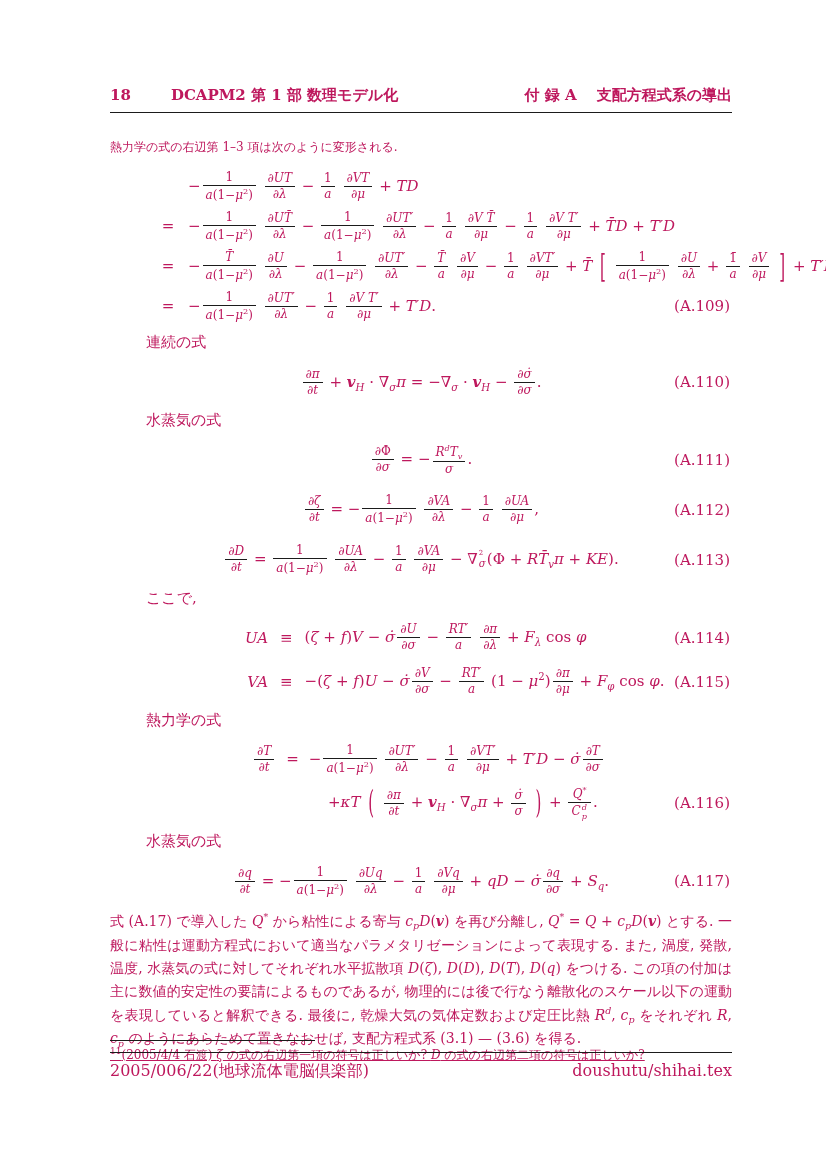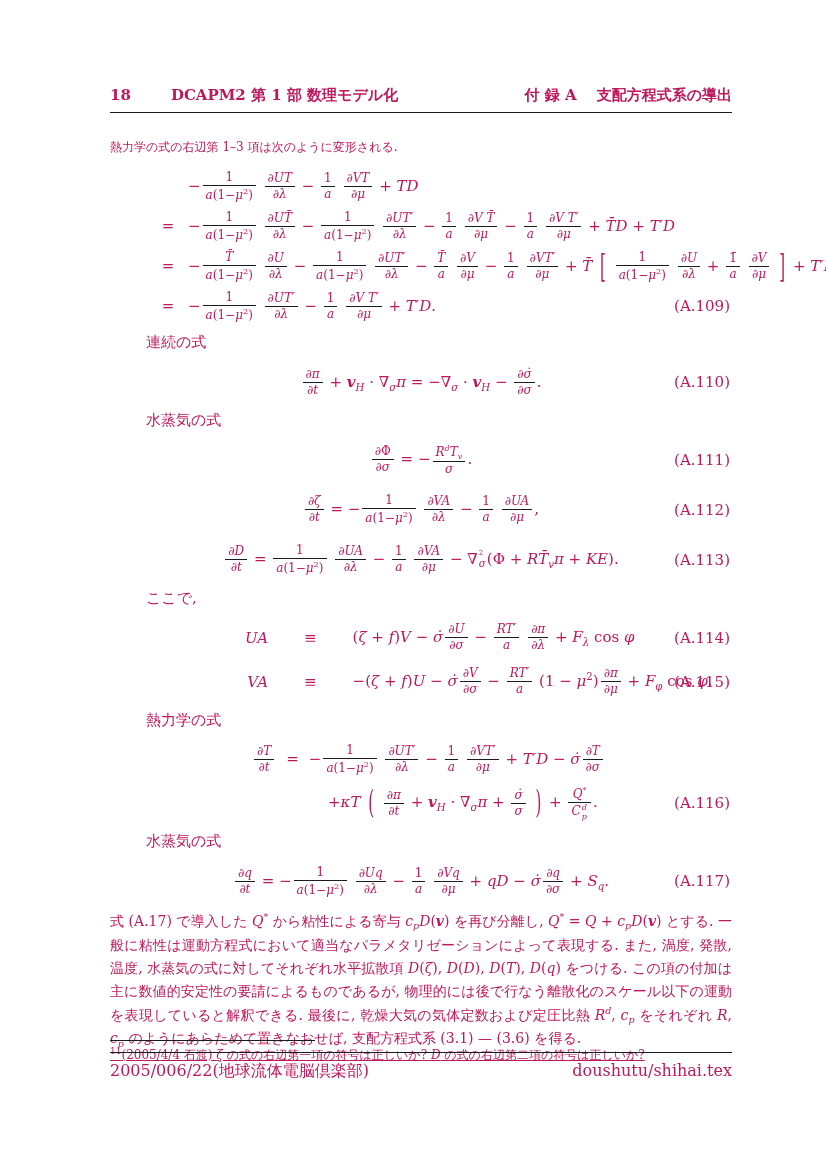--- a/index.html
+++ b/index.html
@@ -25,21 +25,21 @@
   .eqrow{position:relative;display:flex;align-items:center;min-height:44px;
          font-size:15px;white-space:nowrap;}
   .eq-array .eqrow{min-height:40px;}
   .eqrow .num{position:absolute;right:2px;top:50%;transform:translateY(-50%);
               font-style:normal;font-size:15px;white-space:nowrap;}
   .math{font-style:italic;}
   .rm,.rel{font-style:normal;}
   .eq-array .rel{flex:none;width:24px;margin-left:46px;text-align:center;}
   .eq-array .inner{margin-left:8px;}
   .eq-center .inner{margin:0 auto;}
-  .eq-defs .eqrow{padding-left:128px;gap:24px;}
+  .eq-defs .eqrow{padding-left:128px;}
   .eq-defs .lhs{flex:none;min-width:30px;text-align:right;}
   .eq-defs .rel{flex:none;margin:0 12px;}
   .eq-split .eqrow{padding-left:142px;}
   .eq-split .eqrow.cont{padding-left:218px;}
   .eq-split .lhs{flex:none;}
   .eq-split .rel{flex:none;margin:0 10px;}
 
   
   .fr{display:inline-flex;flex-direction:column;text-align:center;
       vertical-align:middle;margin:0 2px;}

